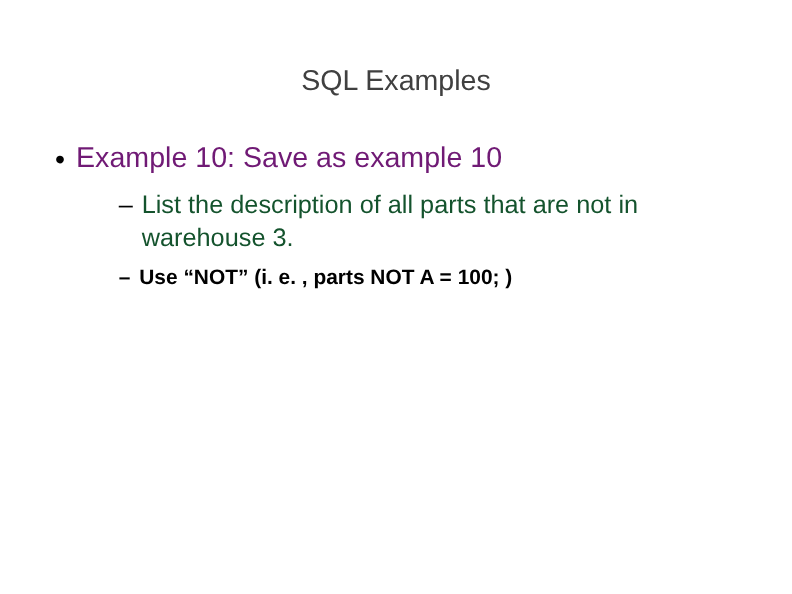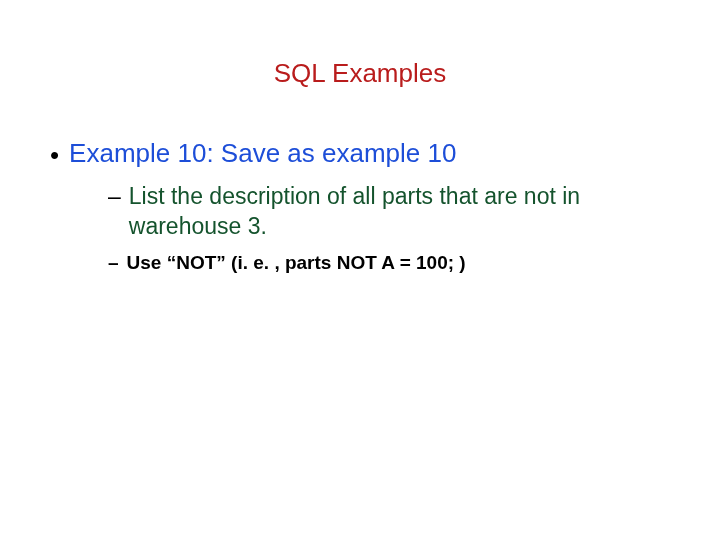--- a/index.html
+++ b/index.html
@@ -13,46 +13,46 @@
     overflow: hidden;
   }
   .slide {
     width: 720px;
     height: 540px;
     position: relative;
     box-sizing: border-box;
   }
   .title {
     text-align: center;
-    color: #b91c1c;
+    color: #404040;
     font-family: Verdana, Geneva, sans-serif;
     font-size: 26px;
     font-weight: 400;
     margin-top: 58px;
-    margin-bottom: 48px;
+    margin-bottom: 38px;
   }
   .content {
     padding-left: 50px;
     padding-right: 40px;
   }
   .bullet-row {
     display: flex;
     align-items: flex-start;
     margin-bottom: 10px;
   }
   .bullet-dot {
     font-size: 26px;
     line-height: 32px;
     margin-right: 10px;
     margin-top: 2px;
   }
   .bullet-text {
     font-size: 26px;
     line-height: 32px;
-    color: #1d4ed8;
+    color: #701a75;
   }
   .sub1 {
     padding-left: 58px;
     margin-top: 8px;
     margin-bottom: 8px;
   }
   .sub1-row {
     display: flex;
     align-items: flex-start;
   }

